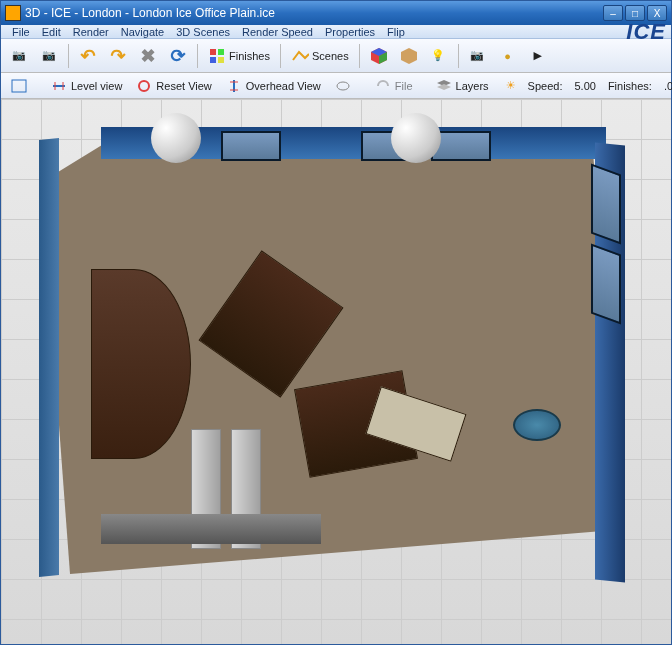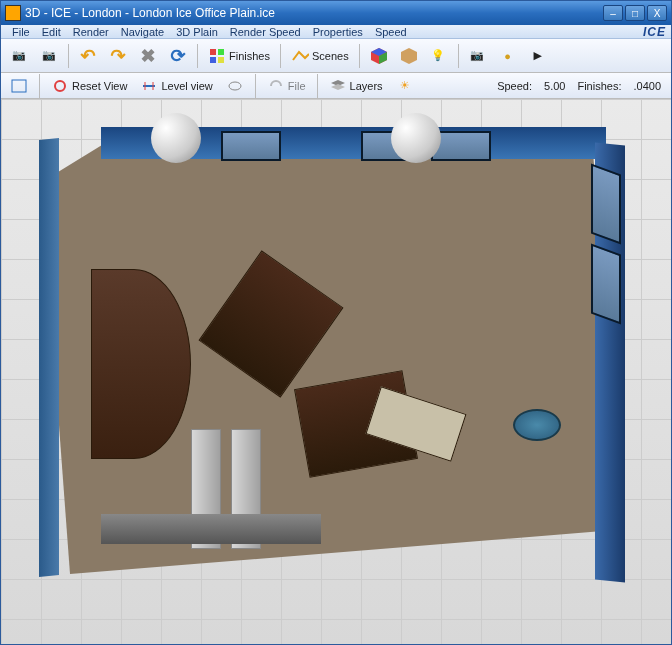--- a/index.html
+++ b/index.html
@@ -5,21 +5,21 @@
   * { box-sizing: border-box; margin: 0; padding: 0; font-family: "Segoe UI", Tahoma, sans-serif; }
   body { background: #fff; width: 672px; height: 645px; overflow: hidden; }
   .window { width: 672px; height: 645px; display: flex; flex-direction: column; border: 1px solid #2b5a9c; }
   .titlebar { height: 24px; background: linear-gradient(to bottom, #5a9ae0 0%, #2a6ebf 50%, #1a5aa8 100%); display: flex; align-items: center; color: #fff; font-size: 12px; padding: 0 4px; }
   .titlebar-icon { width: 16px; height: 16px; margin-right: 4px; background: orange; border: 1px solid #333; display: inline-block; }
   .titlebar-title { flex: 1; white-space: nowrap; }
   .titlebar-controls { display: flex; gap: 2px; }
   .tb-btn { width: 20px; height: 16px; background: linear-gradient(#6aa3e0,#3a7bc0); border: 1px solid #1a4580; border-radius: 2px; color:#fff; font-size:10px; display:flex; align-items:center; justify-content:center; cursor:pointer; }
   .menubar { height: 14px; background: linear-gradient(to bottom, #e8f0fb, #d0e0f5); display: flex; align-items: center; padding: 0 5px; font-size: 11px; color: #1a3a6a; border-bottom: 1px solid #a8c0e0; }
   .menu-item { padding: 2px 6px; cursor: pointer; }
-  .menu-brand { margin-left: auto; font-weight: bold; font-size: 12px; font-style: italic; color: #1a4590; letter-spacing: 1px; }
+  .menu-brand { margin-left: auto; font-weight: bold; font-size: 22px; font-style: italic; color: #1a4590; letter-spacing: 1px; }
   .toolbar1 { height: 34px; background: linear-gradient(to bottom, #f8faff, #e0e8f5); display: flex; align-items: center; padding: 2px 4px; gap: 2px; border-bottom: 1px solid #bbb; }
   .toolbar2 { height: 26px; background: linear-gradient(to bottom, #f8faff, #e0e8f5); display: flex; align-items: center; padding: 2px 4px; gap: 3px; border-bottom: 1px solid #bbb; font-size: 11px; }
   .tbtn { padding: 2px 4px; display:flex; align-items:center; gap:3px; cursor:pointer; border:1px solid transparent; border-radius:2px; font-size:11px; color:#222; white-space:nowrap; }
   .icon { width:18px; height:18px; display:inline-flex; align-items:center; justify-content:center; }
   .sep { width:1px; height:24px; background:#bbb; margin:0 3px; }
   .status-right { margin-left:auto; font-size:11px; color:#222; padding-right:6px; display:flex; gap:12px; }
   .viewport { flex:1; background: linear-gradient(#eaeaea, #d8d8d8); position:relative; overflow:hidden; }
   
   .grid { position:absolute; inset:0; background-image: linear-gradient(#ccc 1px, transparent 1px), linear-gradient(90deg, #ccc 1px, transparent 1px); background-size: 40px 40px; }
   
@@ -60,24 +60,24 @@
       <div class="tb-btn">□</div>
       <div class="tb-btn">X</div>
     </div>
   </div>
 
   <div class="menubar">
     <span class="menu-item">File</span>
     <span class="menu-item">Edit</span>
     <span class="menu-item">Render</span>
     <span class="menu-item">Navigate</span>
-    <span class="menu-item">3D Plain</span>
+    <span class="menu-item">3D Scenes</span>
     <span class="menu-item">Render Speed</span>
     <span class="menu-item">Properties</span>
-    <span class="menu-item">Speed</span>
+    <span class="menu-item">Flip</span>
     <span class="menu-brand">ICE</span>
   </div>
 
   <div class="toolbar1">
     <div class="tbtn">
         <span class="icon">📷</span>
       </div>
     <div class="tbtn">
         <span class="icon">📷</span>
       </div>
@@ -152,34 +152,44 @@
         <span class="icon">
           <svg width="16" height="14">
             <rect x="1" y="1" width="14" height="12" fill="none" stroke="#2a6ebf"></rect>
           </svg>
         </span>
       </div>
     <div class="sep"></div>
     <div class="tbtn">
       <span class="icon">
           <svg width="14" height="14">
-            <circle cx="7" cy="7" r="5" fill="none" stroke="#e04040" stroke-width="2"></circle>
-          </svg>
-        </span>
-      <span>Reset View</span>
-    </div>
-    <div class="tbtn">
-      <span class="icon">
-          <svg width="14" height="14">
             <line x1="1" y1="7" x2="13" y2="7" stroke="#2a6ebf" stroke-width="2"></line>
             <line x1="3" y1="3" x2="3" y2="11" stroke="#e04040"></line>
             <line x1="11" y1="3" x2="11" y2="11" stroke="#e04040"></line>
           </svg>
         </span>
       <span>Level view</span>
+    </div>
+    <div class="tbtn">
+      <span class="icon">
+          <svg width="14" height="14">
+            <circle cx="7" cy="7" r="5" fill="none" stroke="#e04040" stroke-width="2"></circle>
+          </svg>
+        </span>
+      <span>Reset View</span>
+    </div>
+    <div class="tbtn">
+      <span class="icon">
+          <svg width="14" height="14">
+            <line x1="7" y1="1" x2="7" y2="13" stroke="#2a6ebf" stroke-width="2"></line>
+            <line x1="3" y1="3" x2="11" y2="3" stroke="#e04040"></line>
+            <line x1="3" y1="11" x2="11" y2="11" stroke="#e04040"></line>
+          </svg>
+        </span>
+      <span>Overhead View</span>
     </div>
     <div class="tbtn">
         <span class="icon">
           <svg width="16" height="14">
             <ellipse cx="8" cy="7" rx="6" ry="4" fill="none" stroke="#888"></ellipse>
           </svg>
         </span>
       </div>
     <div class="sep"></div>
     <div class="tbtn" style="opacity:.55">

